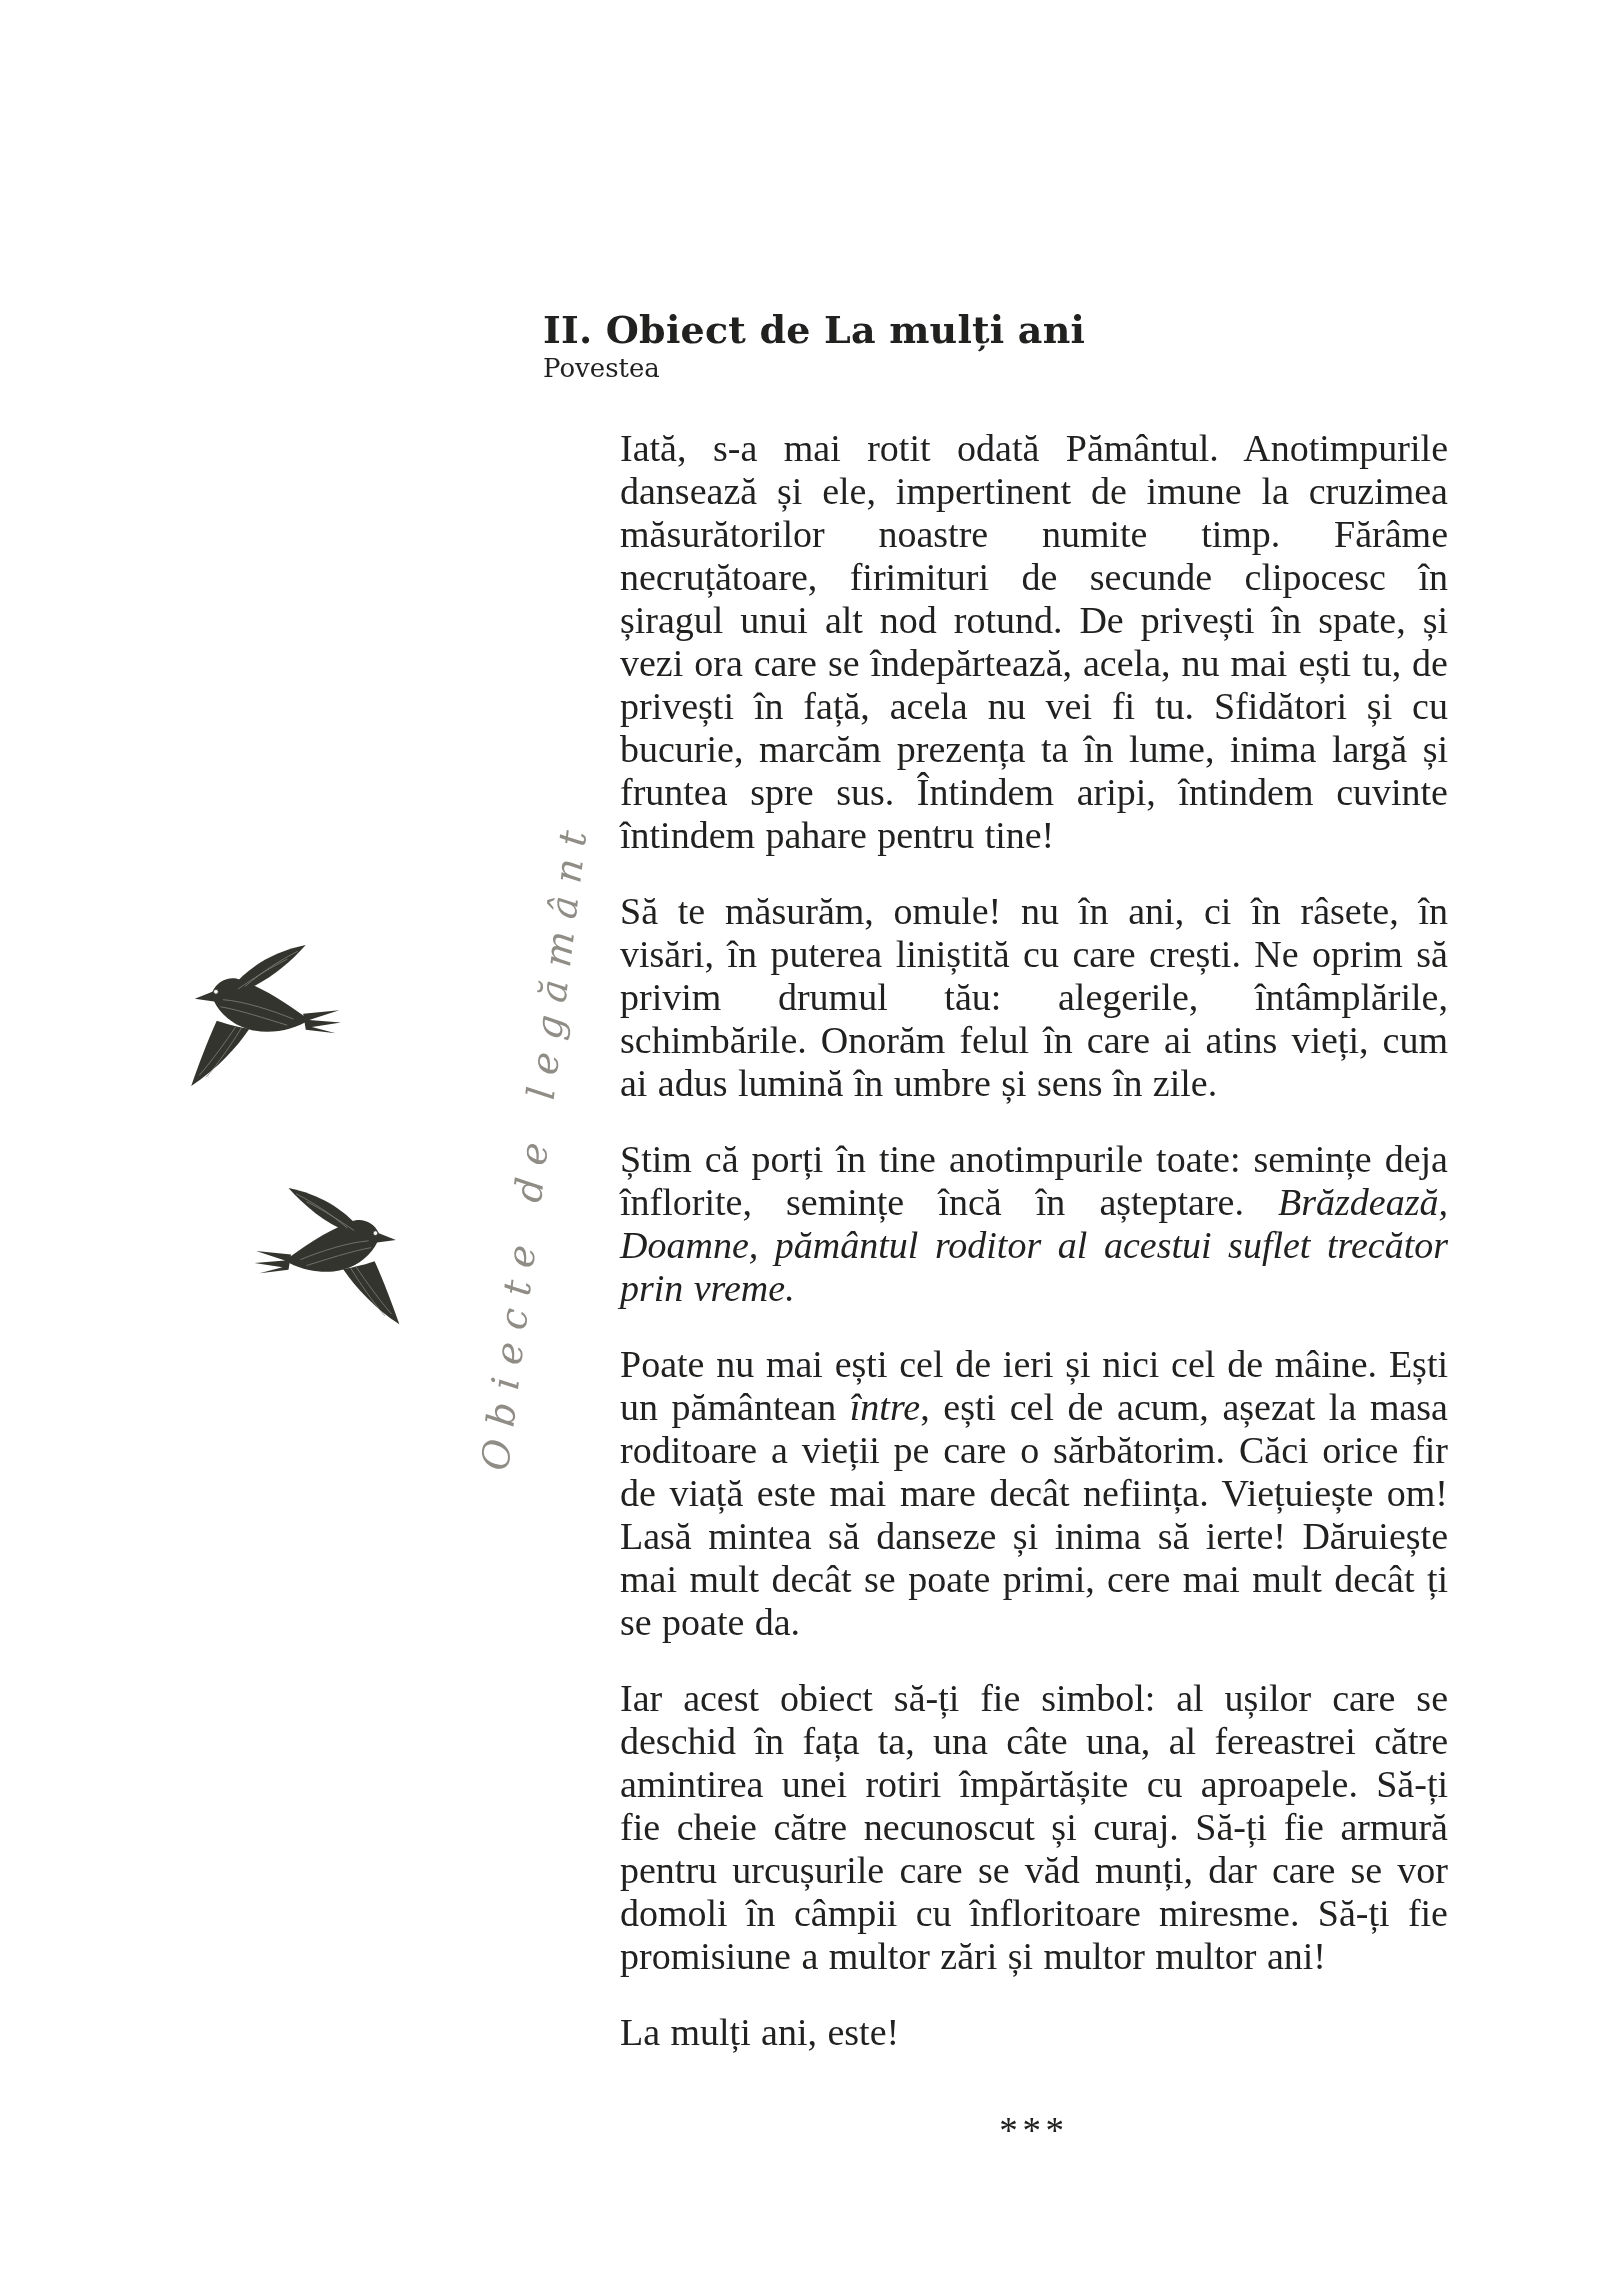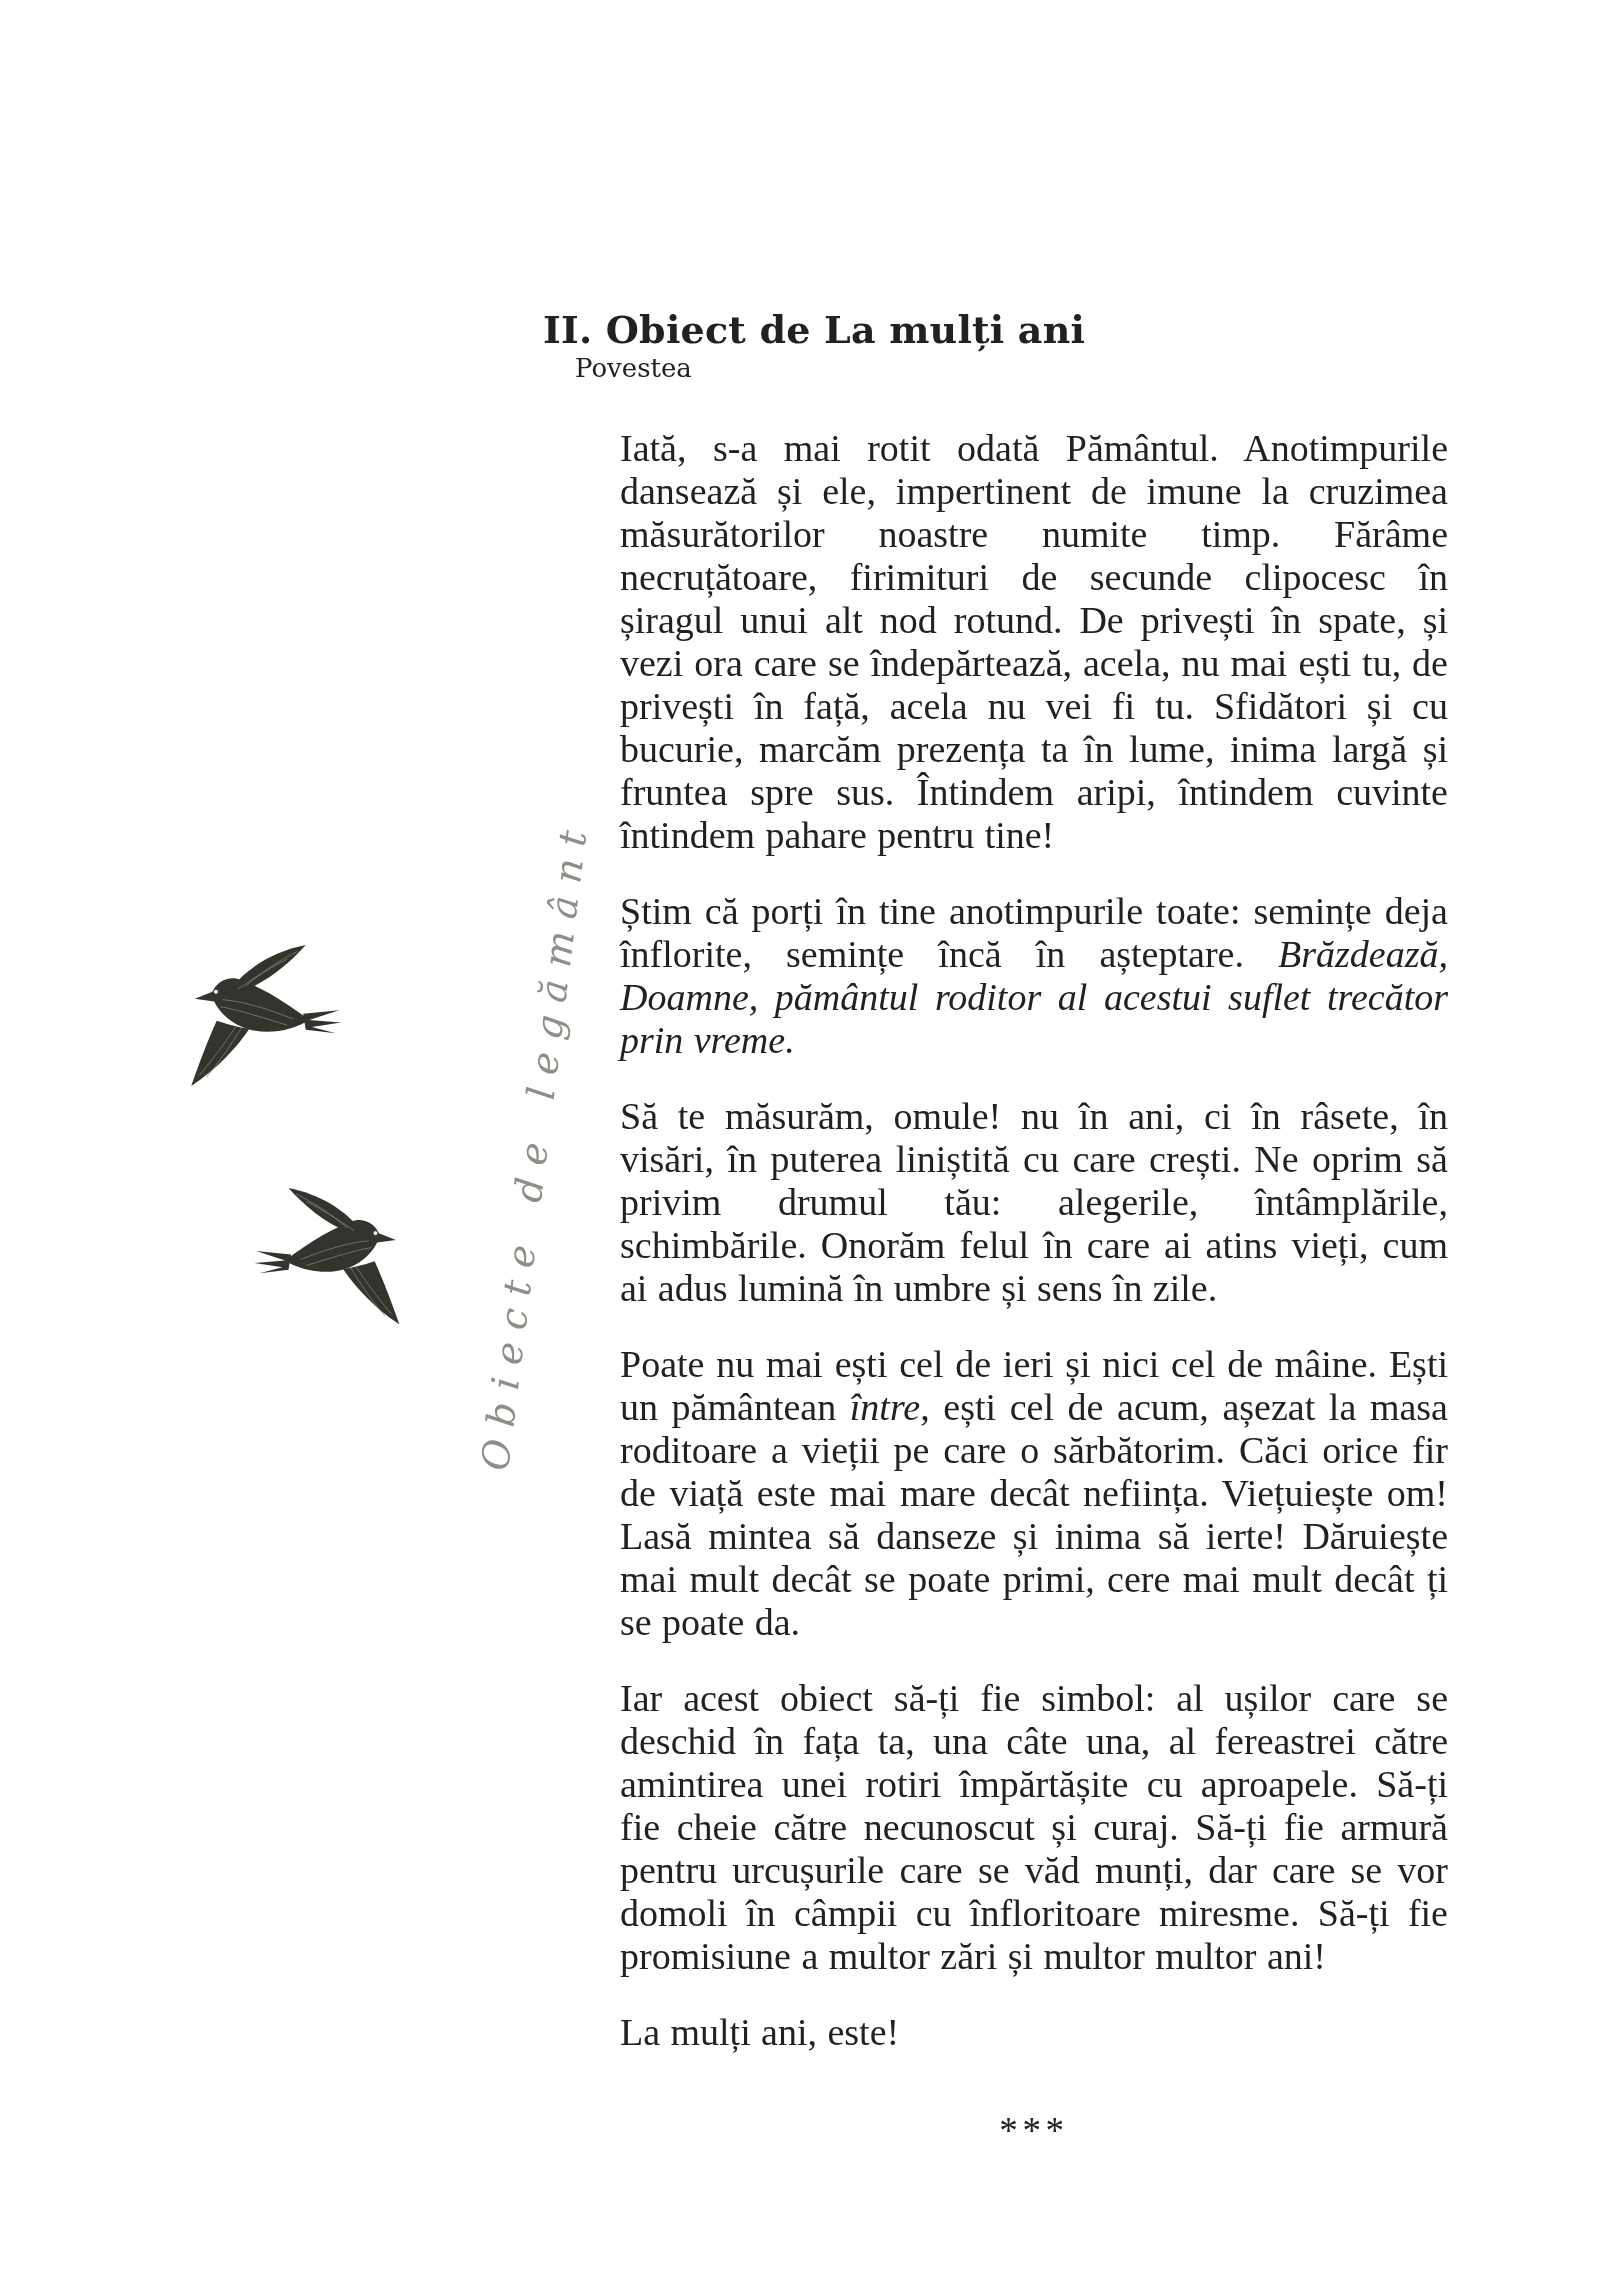--- a/index.html
+++ b/index.html
@@ -23,21 +23,20 @@
     line-height: 1.05;
     color: var(--text-color, #212120);
     letter-spacing: 0.2px;
   }
   .subtitle {
     font-family: "DejaVu Serif", serif;
     font-size: 26px;
     line-height: 1.1;
     margin-top: 4.6px;
     color: var(--text-color, #212120);
-    margin-left: 32px;
   }
 
   
   .story {
     position: absolute;
     left: 620px;
     top: 427px;
     width: 828px;
   }
   .para {
@@ -119,22 +118,22 @@
     <path class="b-hatch" d="M45,70 C70,72 100,82 125,92"></path>
     <path class="b-hatch" d="M42,78 C65,82 95,92 118,99"></path>
     <path class="b-hatch" d="M60,100 C48,118 32,140 18,156"></path>
     <path class="b-hatch" d="M66,102 C55,120 40,142 26,158"></path>
     <circle class="b-eye" cx="37" cy="61" r="2.8"></circle>
   </svg>
 
   <div class="story">
     <div>
         <p class="para"><span>Iată, s-a mai rotit odată Pământul. Anotimpurile dansează și ele, impertinent de imune la cruzimea măsurătorilor noastre numite timp. Fărâme necruțătoare, firimituri de secunde clipocesc în șiragul unui alt nod rotund. De privești în spate, și vezi ora care se îndepărtează, acela, nu mai ești tu, de privești în față, acela nu vei fi tu. Sfidători și cu bucurie, marcăm prezența ta în lume, inima largă și fruntea spre sus. Întindem aripi, întindem cuvinte întindem pahare pentru tine!</span></p>
+        <p class="para"><span>Să te măsurăm, omule! nu în ani, ci în râsete, în visări, în puterea liniștită cu care crești. Ne oprim să privim drumul tău: alegerile, întâmplările, schimbările. Onorăm felul în care ai atins vieți, cum ai adus lumină în umbre și sens în zile.</span></p>
         <p class="para"><span>Știm că porți în tine anotimpurile toate: semințe deja înflorite, semințe încă în așteptare. </span><em>Brăzdează, Doamne, pământul roditor al acestui suflet trecător prin vreme.</em></p>
-        <p class="para"><span>Să te măsurăm, omule! nu în ani, ci în râsete, în visări, în puterea liniștită cu care crești. Ne oprim să privim drumul tău: alegerile, întâmplările, schimbările. Onorăm felul în care ai atins vieți, cum ai adus lumină în umbre și sens în zile.</span></p>
         <p class="para"><span>Poate nu mai ești cel de ieri și nici cel de mâine. Ești un pământean </span><em>între</em><span>, ești cel de acum, așezat la masa roditoare a vieții pe care o sărbătorim. Căci orice fir de viață este mai mare decât neființa. Viețuiește om! Lasă mintea să danseze și inima să ierte! Dăruiește mai mult decât se poate primi, cere mai mult decât ți se poate da.</span></p>
         <p class="para"><span>Iar acest obiect să-ți fie simbol: al ușilor care se deschid în fața ta, una câte una, al fereastrei către amintirea unei rotiri împărtășite cu aproapele. Să-ți fie cheie către necunoscut și curaj. Să-ți fie armură pentru urcușurile care se văd munți, dar care se vor domoli în câmpii cu înfloritoare miresme. Să-ți fie promisiune a multor zări și multor multor ani!</span></p>
         <p class="para"><span>La mulți ani, este!</span></p>
       </div>
     <div class="closing">***</div>
   </div>
 
 </div>
 
 

